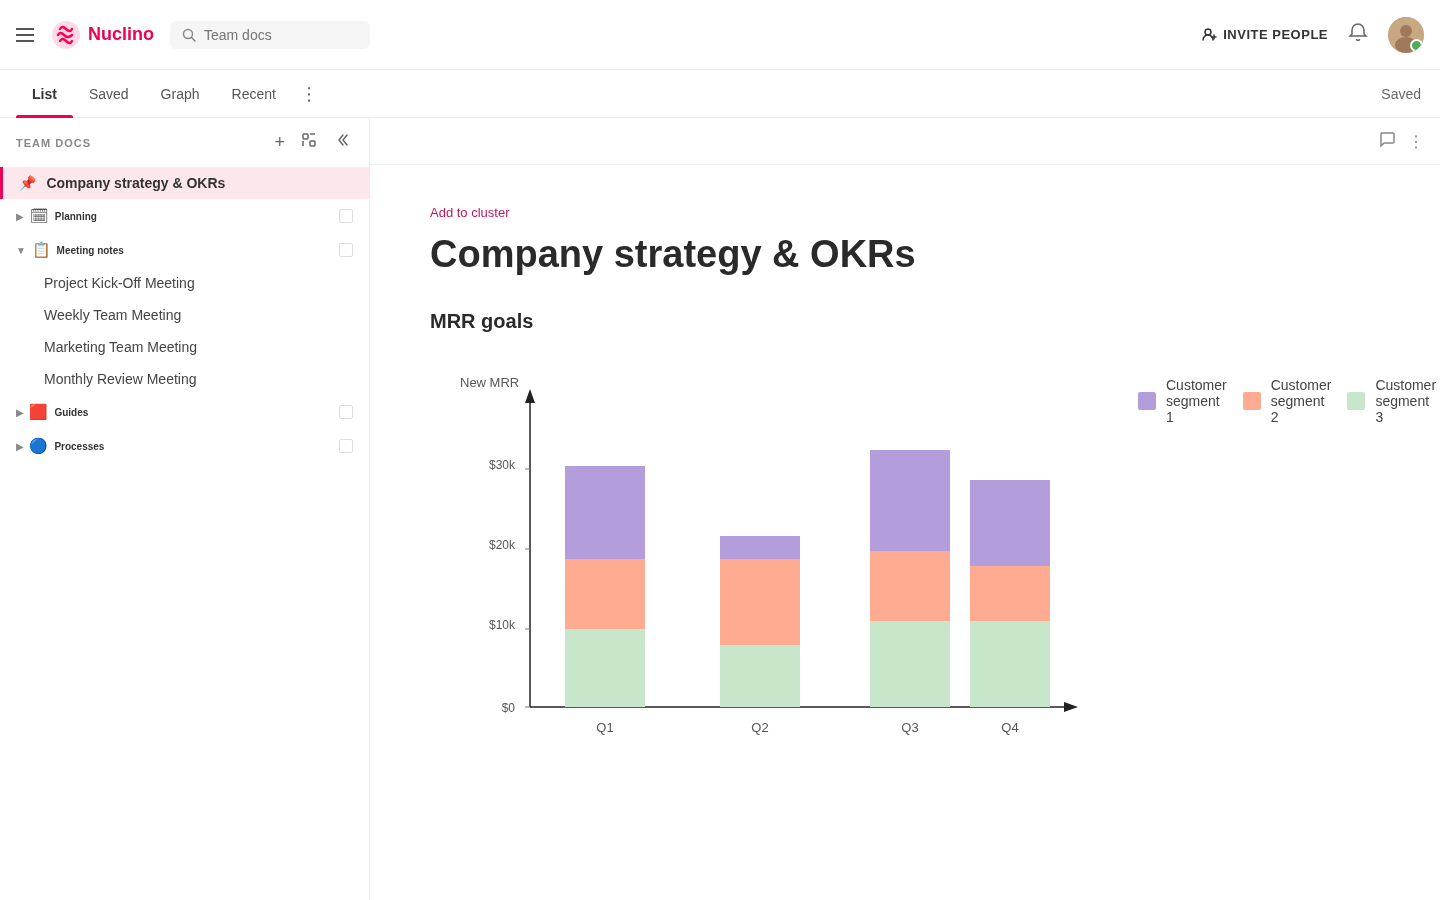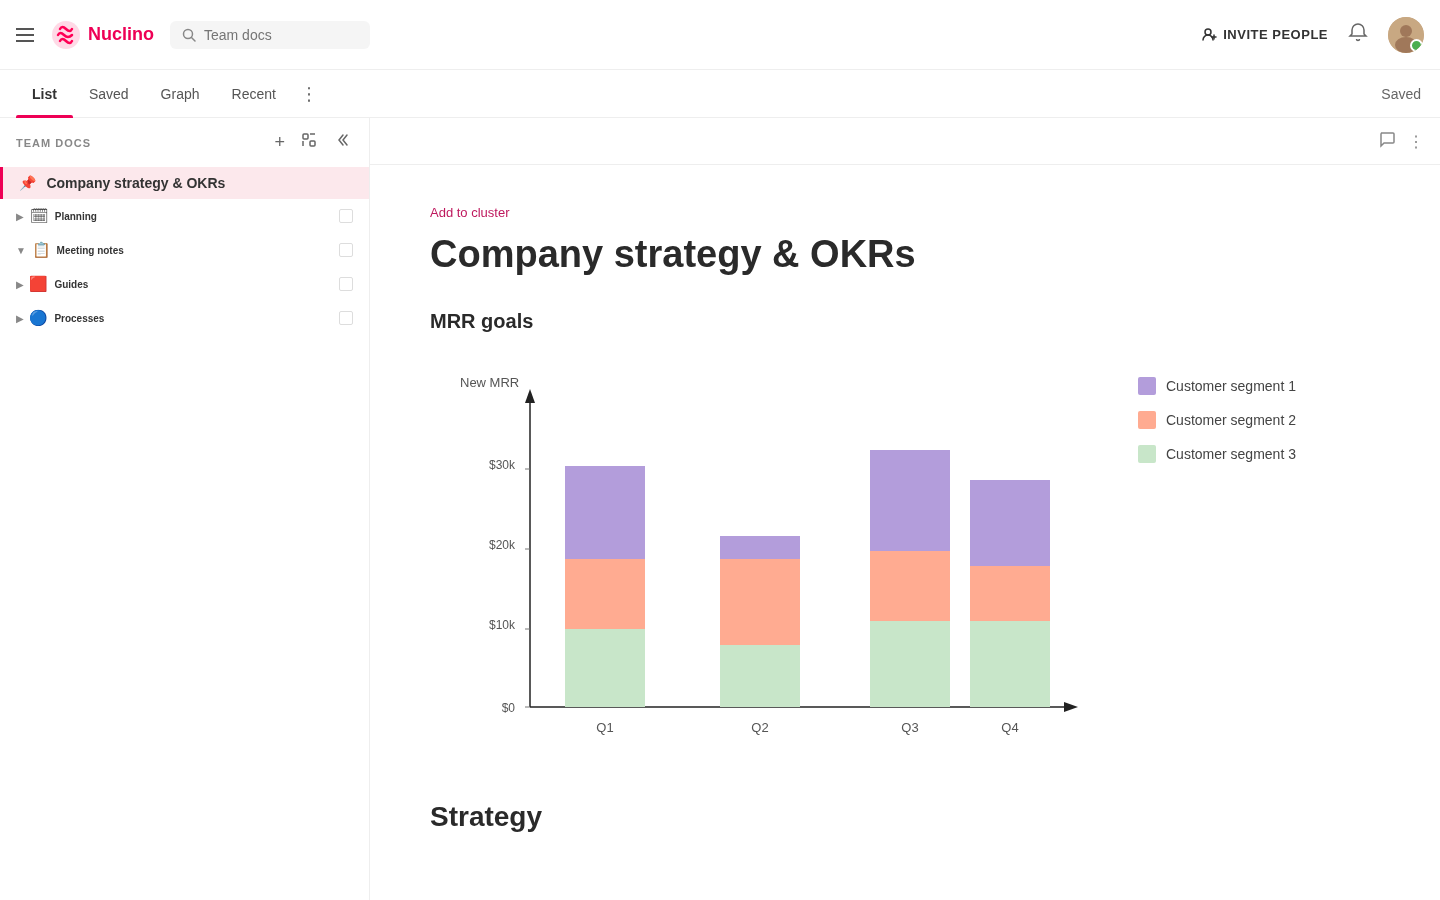--- a/index.html
+++ b/index.html
@@ -73,21 +73,21 @@
 
     
     .content-area { flex: 1; overflow-y: auto; padding: 40px 60px; }
     .add-to-cluster { font-size: 13px; color: #be185d; margin-bottom: 12px; cursor: pointer; }
     .doc-title { font-size: 38px; font-weight: 700; color: #2a2a2a; margin-bottom: 32px; line-height: 1.2; }
     .section-title { font-size: 20px; font-weight: 700; color: #2a2a2a; margin-bottom: 24px; }
     .section-title2 { font-size: 28px; font-weight: 700; color: #2a2a2a; margin-top: 40px; }
 
     
     .chart-container { display: flex; gap: 28px; align-items: flex-start; margin-bottom: 16px; }
-    .chart-legend { display: flex; flex-direction: column; gap: 16px; padding-top: 20px; }
+    .chart-legend { display: flex; flex-direction: row; gap: 16px; padding-top: 20px; }
     .legend-item { display: flex; align-items: center; gap: 10px; font-size: 14px; color: #444; }
     .legend-color { width: 18px; height: 18px; border-radius: 2px; flex-shrink: 0; }
 
     
     .content-header { display: flex; align-items: center; justify-content: flex-end; gap: 12px; padding: 12px 16px; border-bottom: 1px solid #eee; }
     .content-header-icon { font-size: 16px; color: #888; cursor: pointer; }
 
     
     .chart-svg-wrapper { position: relative; }
   </style>
@@ -197,20 +197,34 @@
       </div>
     </div>
 
     <div class="sidebar-group">
       <div class="sidebar-group-header">
         <span class="sidebar-chevron">▼</span>
         <span class="sidebar-group-emoji">📋</span>
         <span class="sidebar-group-label">Meeting notes</span>
         <div class="sidebar-checkbox" style="margin-left:auto;"></div>
       </div>
+      <div class="sidebar-group-children">
+        <div class="sidebar-child-item">
+          <span class="sidebar-child-label">Project Kick-Off Meeting</span>
+        </div>
+        <div class="sidebar-child-item">
+          <span class="sidebar-child-label">Weekly Team Meeting</span>
+        </div>
+        <div class="sidebar-child-item">
+          <span class="sidebar-child-label">Marketing Team Meeting</span>
+        </div>
+        <div class="sidebar-child-item">
+          <span class="sidebar-child-label">Monthly Review Meeting</span>
+        </div>
+      </div>
     </div>
 
     <div class="sidebar-group">
       <div class="sidebar-group-header">
         <span class="sidebar-chevron">▶</span>
         <span class="sidebar-group-emoji">🟥</span>
         <span class="sidebar-group-label">Guides</span>
         <div class="sidebar-checkbox" style="margin-left:auto;"></div>
       </div>
     </div>
@@ -300,16 +314,15 @@
             <div class="legend-color" style="background:#ffab91;"></div>
             <span>Customer segment 2</span>
           </div>
           <div class="legend-item">
             <div class="legend-color" style="background:#c8e6c9;"></div>
             <span>Customer segment 3</span>
           </div>
         </div>
       </div>
 
-      <h2 class="section-title2">Strategy</h2>
     </div>
   </div>
 </div>
 
 </body></html>

